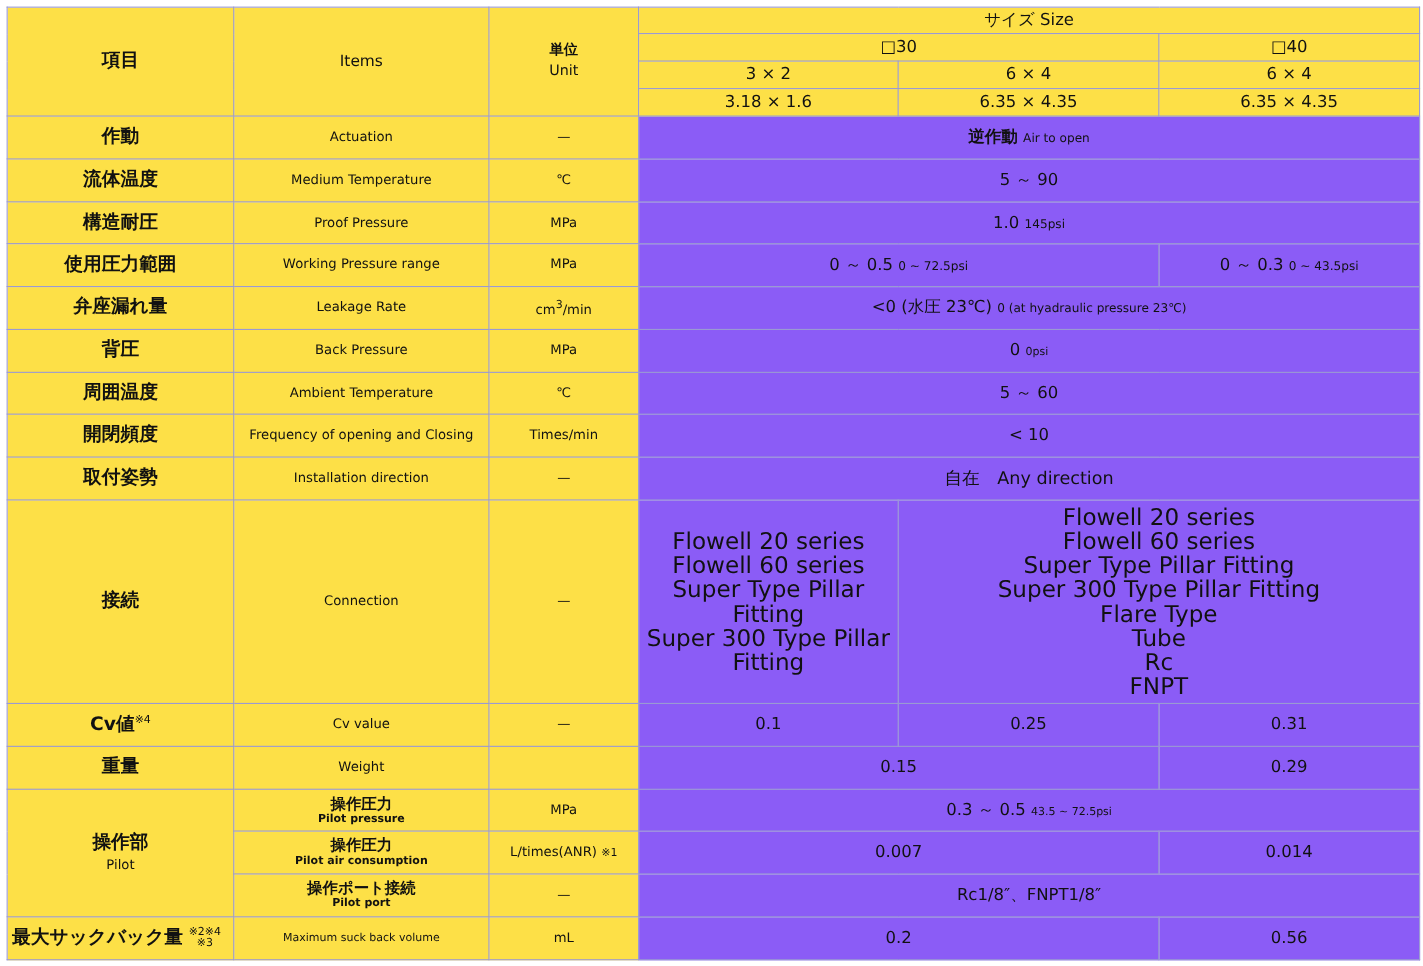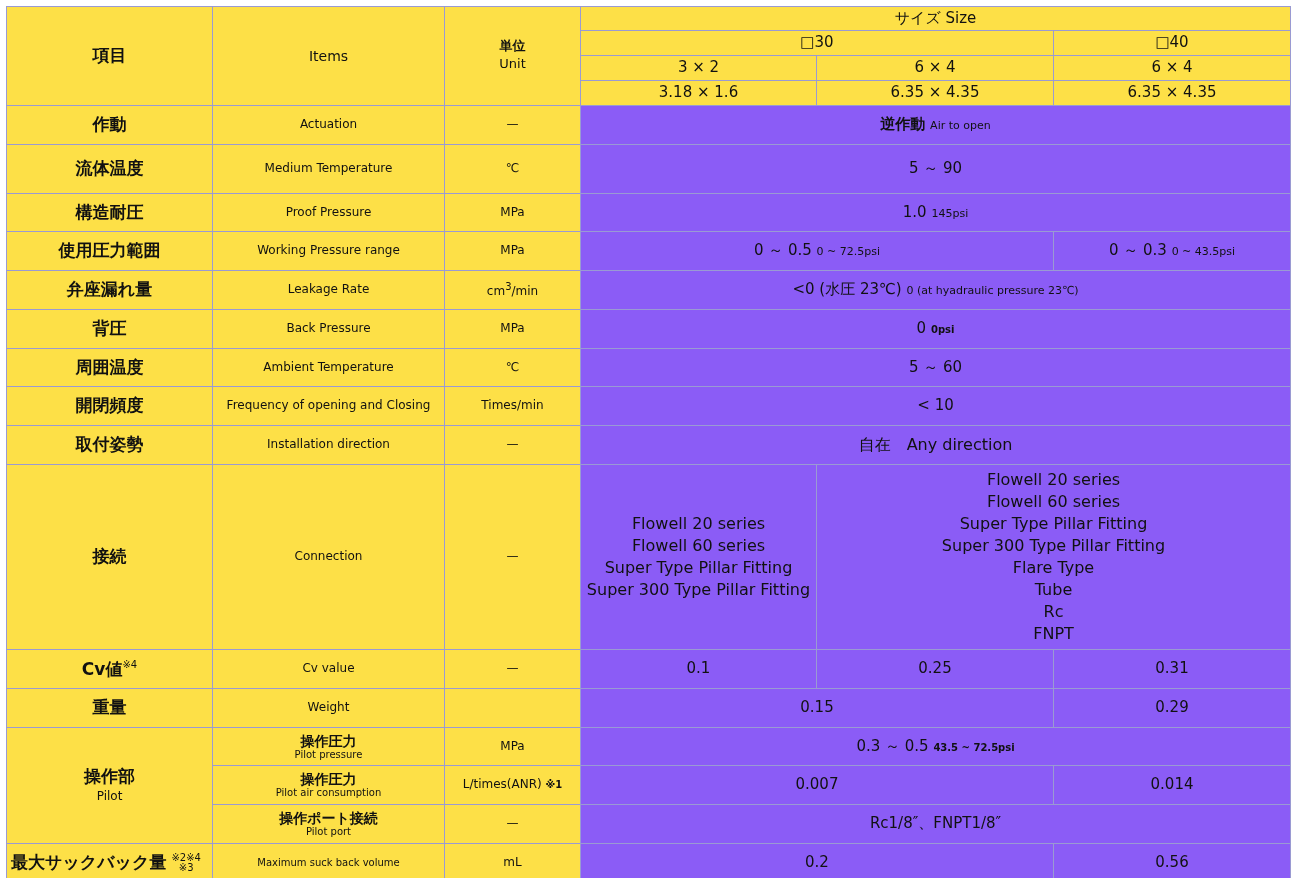--- a/index.html
+++ b/index.html
@@ -14,26 +14,26 @@
     border: 1px solid #9a9ad2;
     text-align: center; vertical-align: middle;
     padding: 0; line-height: 1.15;
   }
   td.hd { background: #fde047; }
   td.val { background: #8b5cf6; font-size: 15px; }
   .jp { font-weight: bold; font-size: 17px; }
   .en { font-size: 12px; }
   .unit { font-size: 12px; }
   .small { font-size: 11px; }
-  .sm2 { font-size: 10px; font-weight: bold; }
+  .sm2 { font-size: 10px; }
   .hdrsize { font-size: 15px; }
   sup { font-size: 10px; font-weight: normal; }
   .sub-jp { font-weight: bold; font-size: 14px; display: block; }
-  .sub-en { font-size: 10px; display: block; }
-  .conn-line { display: block; font-size: 16px; line-height: 22px; }
+  .sub-en { font-size: 10px; display: block; font-weight: bold; }
+  .conn-line { display: block; font-size: 21px; line-height: 22px; }
   .note { font-size: 10px; font-weight: normal; vertical-align: top; display: inline-block; line-height: 10px; text-align: center; }
 </style>
 </head>
 <body>
 
 <table class="spec">
   <colgroup>
     <col style="width:206px">
     <col style="width:232px">
     <col style="width:136px">
@@ -70,21 +70,21 @@
   <tr style="height:39px">
     <td class="hd jp">作動</td>
     <td class="hd en">Actuation</td>
     <td class="hd unit">—</td>
     <td class="val" colspan="3">
       <b style="font-size:15px">逆作動</b>
       <span class="small">Air to open</span>
     </td>
   </tr>
 
-  <tr style="height:49px">
+  <tr style="height:39px">
     <td class="hd jp">流体温度</td>
     <td class="hd en">Medium Temperature</td>
     <td class="hd unit">℃</td>
     <td class="val" colspan="3">5 ～ 90</td>
   </tr>
 
   <tr style="height:38px">
     <td class="hd jp">構造耐圧</td>
     <td class="hd en">Proof  Pressure</td>
     <td class="hd unit">MPa</td>

